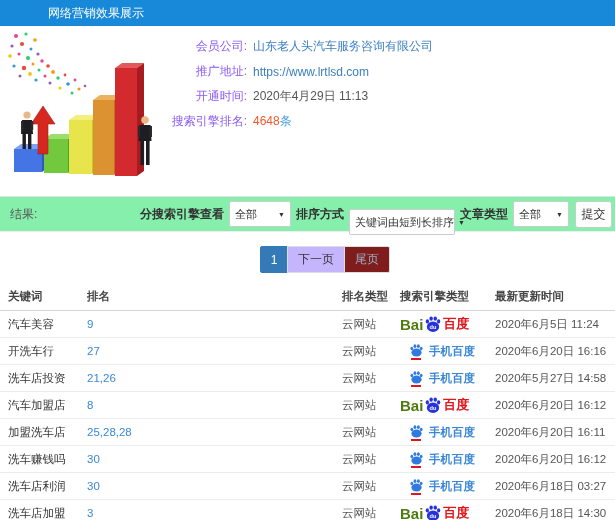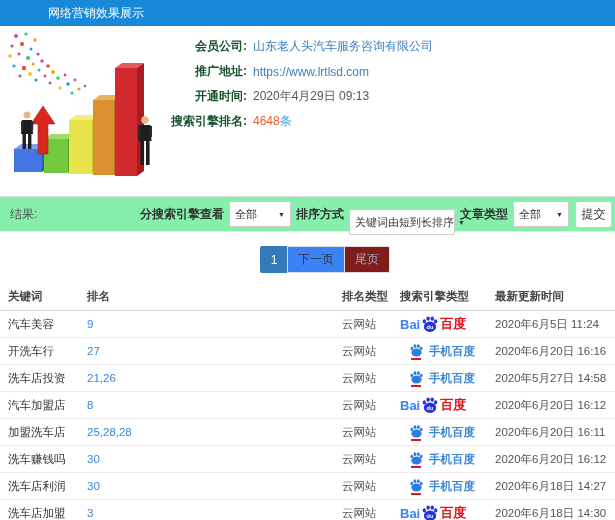--- a/index.html
+++ b/index.html
@@ -8,21 +8,21 @@
 
   
   .topbar { height:26px; background:#1789d8; color:#fff; line-height:26px;
     font-size:12px; padding-left:48px; }
 
   
   .info-section { position:relative; height:166px; background:#fff; }
   .illustration { position:absolute; left:2px; top:2px; }
   .info-fields { position:absolute; left:167px; top:8px; }
   .info-row { display:flex; align-items:center; height:25px; font-size:12px; }
-  .info-label { width:80px; text-align:right; color:#14532d; font-weight:bold; }
+  .info-label { width:80px; text-align:right; color:#8b5cf6; font-weight:normal; }
   .info-value { margin-left:6px; color:#555; }
   .link { color:#3a7fc1; text-decoration:none; cursor:pointer; }
   .hl-num { color:#f0592a; }
   .hl-suffix { color:#4aa3e0; }
 
   
   .filter-bar { position:relative; height:36px; margin-top:4px; background:#86efac;
     border-top:1px solid #e3e3e3; border-bottom:1px solid #eee;
     display:flex; align-items:center; }
   .result-label { position:absolute; left:10px; font-size:12px; color:#555; }
@@ -38,37 +38,37 @@
   .submit-btn { margin-left:6px; width:37px; height:27px; background:#fdfdfd;
     border:1px solid #ccc; border-radius:3px; font-size:12px; color:#333; cursor:pointer; }
 
   
   .pagination { display:inline-flex; margin:14px 0 10px 260px; }
   .page-item { height:27px; min-width:28px; padding:0 10px; border:1px solid #ddd;
     margin-left:-1px; display:flex; align-items:center; justify-content:center;
     font-size:12px; background:#fff; cursor:pointer; }
   .page-item.active { background:#337ab7; border-color:#337ab7; color:#fff;
     padding:0; width:28px; margin-left:0; border-radius:2px 0 0 2px; }
-  .page-item.next { background:#3b82f6; color:#333; }
+  .page-item.next { background:#c4b5fd; color:#333; }
   .page-item.last { background:#7f1d1d; color:#9bb0c4; border-radius:0 2px 2px 0; }
 
   
   table { width:615px; border-collapse:collapse; table-layout:fixed; }
   col.c1{width:87px;} col.c2{width:255px;} col.c3{width:58px;} col.c4{width:95px;} col.c5{width:120px;}
   th { text-align:left; font-size:11.5px; font-weight:bold; color:#444;
     padding:6px 0; border-bottom:1px solid #d5d5d5; }
   td { font-size:11.5px; color:#555; padding:0; height:27px;
     border-bottom:1px solid #ececec; vertical-align:middle; }
   th:first-child, td:first-child { padding-left:8px; }
   .kw { color:#333; }
   .rank-link { color:#3a87d6; text-decoration:none; cursor:pointer; }
 
   
   .engine-pc { display:inline-flex; align-items:center; }
-  .bai-text { font-size:13px; font-weight:bold; color:#3b82f6; letter-spacing:0; }
+  .bai-text { font-size:15px; font-weight:bold; color:#4d7c0f; letter-spacing:0; }
   .baidu-text { font-size:13px; font-weight:bold; color:#e0161c; }
   .paw-pc { margin:0 1px; }
   .engine-mobile { display:inline-flex; align-items:center; padding-left:9px;font-weight:bold; }
   .mob-icon { position:relative; width:15px; height:17px; margin-right:5px; }
   .mob-icon .bar { position:absolute; left:2px; bottom:0; width:10px; height:2px; background:#e0161c; }
   .mob-text { color:#3a87d6; font-size:11.5px; }
 </style>
 </head>
 <body>
 
@@ -168,21 +168,21 @@
     <div class="info-row">
       <span class="info-label">会员公司:</span>
       <span class="info-value link">山东老人头汽车服务咨询有限公司</span>
     </div>
     <div class="info-row">
       <span class="info-label">推广地址:</span>
       <span class="info-value link">https://www.lrtlsd.com</span>
     </div>
     <div class="info-row">
       <span class="info-label">开通时间:</span>
-      <span class="info-value">2020年4月29日 09:13</span>
+      <span class="info-value">2020年4月29日 11:13</span>
     </div>
     <div class="info-row">
       <span class="info-label">搜索引擎排名:</span>
       <span class="info-value"><span class="hl-num">4648</span><span class="hl-suffix">条</span></span>
     </div>
   </div>
 </div>
 
 
 <div class="filter-bar">
@@ -375,21 +375,21 @@
         <ellipse cx="9.5" cy="4.8" rx="2.3" ry="2.9" fill="#2e7ae0"></ellipse>
         <ellipse cx="15" cy="4.8" rx="2.3" ry="2.9" fill="#2e7ae0"></ellipse>
         <ellipse cx="19.5" cy="8.5" rx="2.2" ry="2.8" fill="#2e7ae0"></ellipse>
         <ellipse cx="12" cy="15" rx="8.2" ry="6.5" fill="#2e7ae0"></ellipse>
       </svg>
       <span class="bar"></span>
     </span>
     <span class="mob-text">手机百度</span>
   </span>
 </td>
-    <td>2020年6月18日 14:27</td>
+    <td>2020年6月18日 03:27</td>
   </tr>
 
   <tr>
     <td class="kw">洗车店加盟</td>
     <td><span class="rank-link">3</span></td>
     <td>云网站</td>
     <td>
   <span class="engine-pc">
     <span class="bai-text">Bai</span>
     <svg class="paw-pc" width="18" height="18" viewBox="0 0 24 24">

